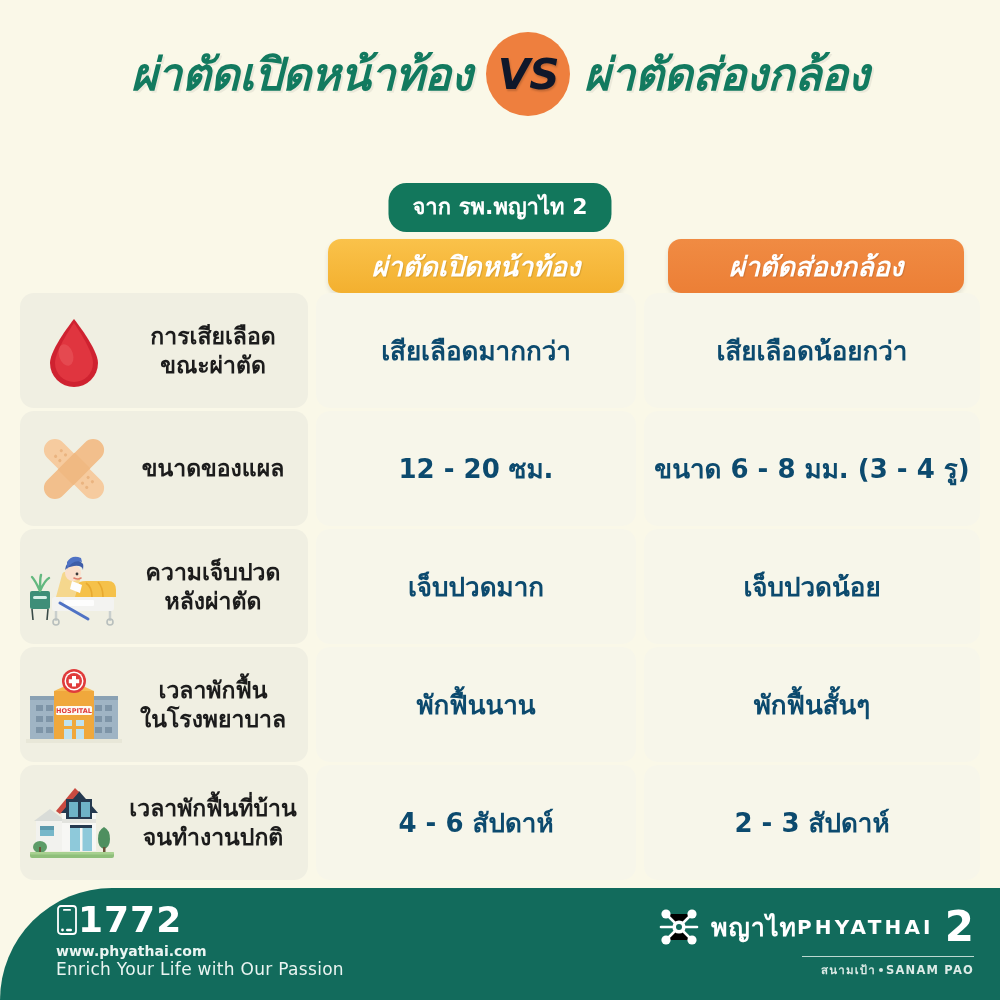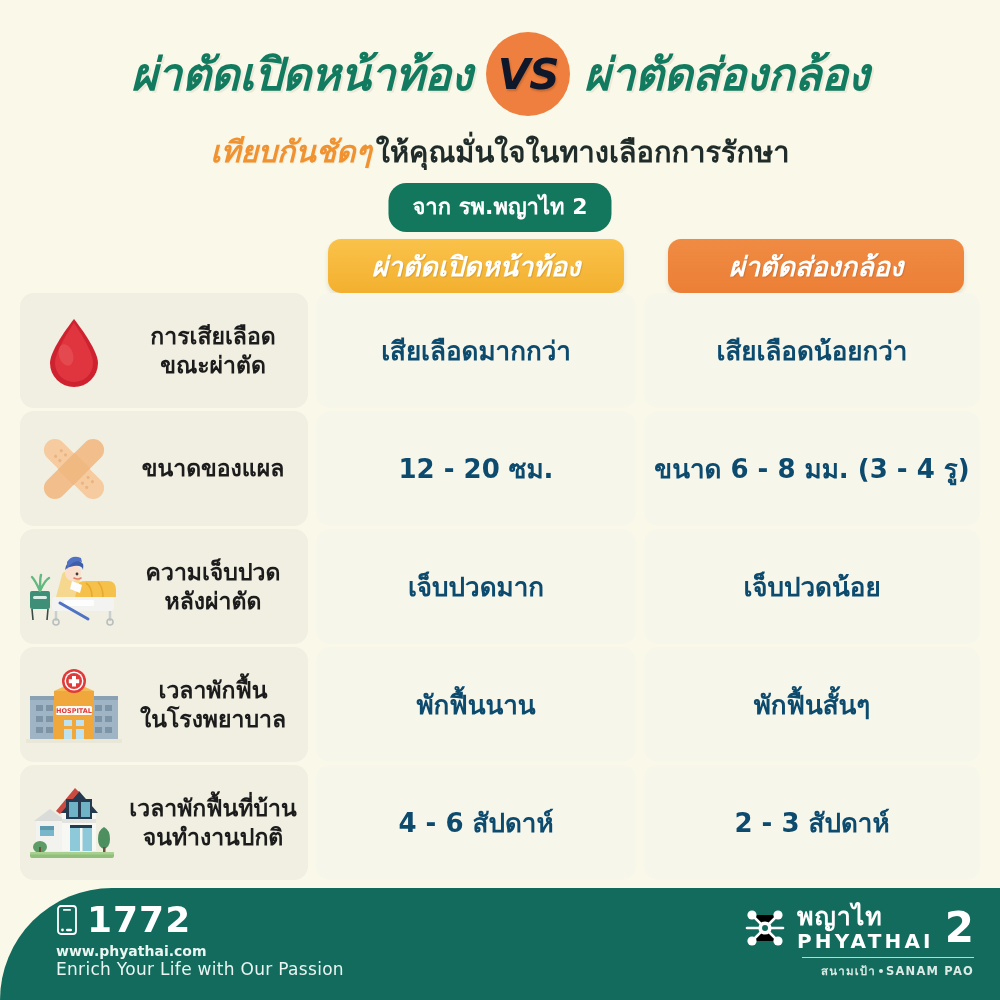--- a/index.html
+++ b/index.html
@@ -86,28 +86,28 @@
   .cell-gap{width:8px;flex:0 0 auto;}
   #c-open{width:320px;}
   #c-lap{width:336px;}
 
   
   .footer{
     position:absolute;left:0;bottom:0;width:1000px;height:112px;
     background:#126b5c;border-top-left-radius:130px;
   }
   .f-left{position:absolute;left:56px;top:14px;}
-  .f-phone{display:flex;align-items:center;gap:9px;}
+  .f-phone{display:flex;align-items:center;}
   .f-phone .num{color:#fff;font-size:36px;font-weight:bold;letter-spacing:1px;line-height:1;}
   .f-site{color:#eaf4f1;font-size:14px;font-weight:bold;margin-top:5px;}
   .f-tag{color:#eaf4f1;font-size:17px;margin-top:0;letter-spacing:0.3px;}
 
   .f-right{position:absolute;right:26px;top:16px;display:flex;flex-direction:column;align-items:flex-end;}
   .logo-row{display:flex;align-items:center;gap:9px;}
-  .logo-words{display:flex;flex-direction:column;line-height:1;}
+  .logo-words{display:flex;flex-direction:row;line-height:1;}
   .logo-th{color:#fff;font-size:25px;font-weight:bold;letter-spacing:1px;}
   .logo-en{color:#fff;font-size:20px;font-weight:bold;letter-spacing:3.2px;margin-top:2px;}
   .logo-two{color:#fff;font-size:42px;font-weight:bold;line-height:1;margin-left:2px;}
   .logo-rule{width:172px;height:1px;background:#bcd9d1;margin:6px 0 4px auto;}
   .logo-sub{display:flex;align-items:center;gap:3px;justify-content:flex-end;}
   .logo-sub span{color:#dceae6;font-size:11.5px;font-weight:bold;letter-spacing:1.2px;}
   .dot{width:4px;height:4px;border-radius:50%;background:#dceae6;}
 </style>
 </head>
 <body>
@@ -115,23 +115,20 @@
 <div id="stage">
 
   <div class="title-row">
     <div class="title-txt">ผ่าตัดเปิดหน้าท้อง</div>
     <div class="vs-badge">
       <span>VS</span>
     </div>
     <div class="title-txt">ผ่าตัดส่องกล้อง</div>
   </div>
 
-  <div class="subtitle">
-    <span class="sub-a">เทียบกันชัดๆ</span><span class="sub-b">ให้คุณมั่นใจในทางเลือกการรักษา</span>
-  </div>
 
   <div class="src-pill">จาก รพ.พญาไท 2</div>
 
   <div class="col-head" id="head-open">
     <span>ผ่าตัดเปิดหน้าท้อง</span>
   </div>
   <div class="col-head" id="head-lap">
     <span>ผ่าตัดส่องกล้อง</span>
   </div>
 

